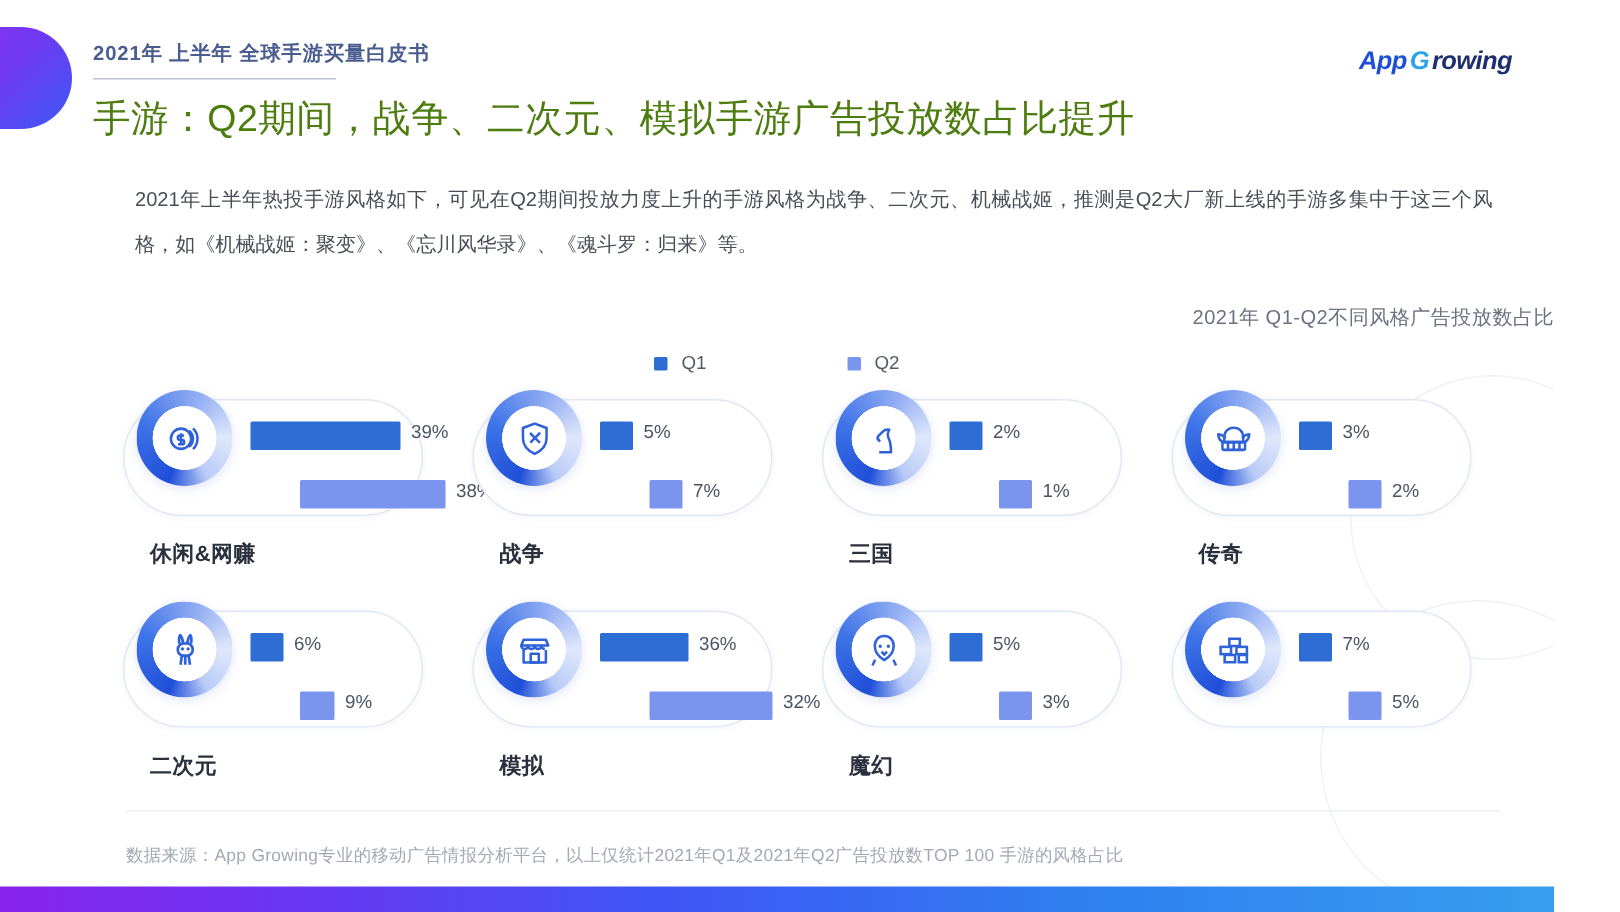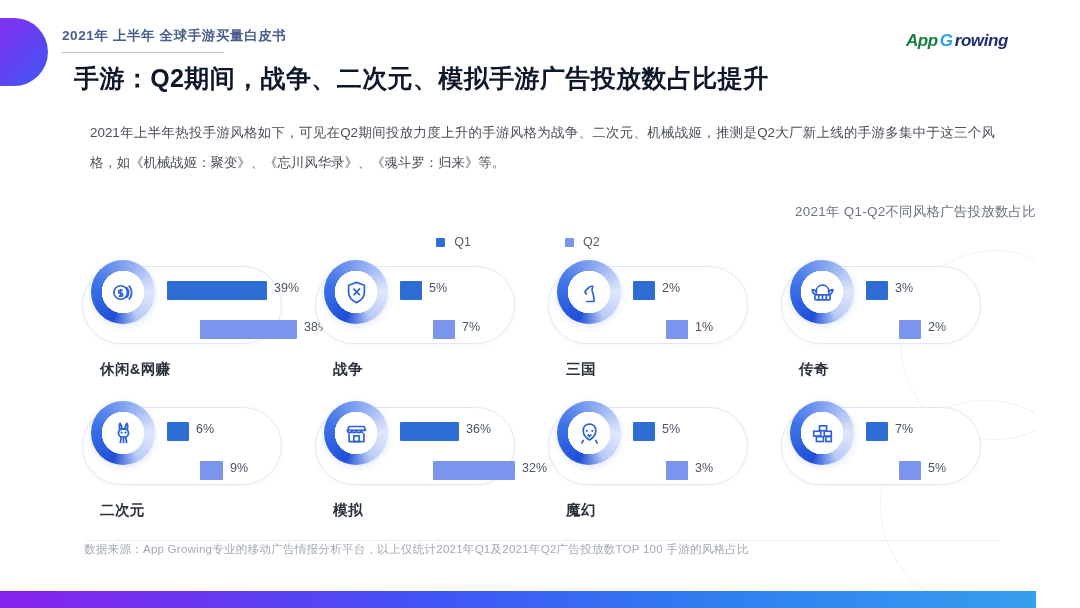--- a/index.html
+++ b/index.html
@@ -49,40 +49,39 @@
     margin-top: 7px;
     width: 162px;
     height: 1px;
     background: #b9c2d6;
   }
   .page-title {
     position: absolute;
     left: 62px;
     top: 62px;
     font-size: 25px;
-    font-weight: 700;
-    color: #0f172a;
+    font-weight: 400;
+    color: #4d7c0f;
     letter-spacing: 0.4px;
     white-space: nowrap;
-    margin-left: 12px;
   }
 
   
   .brand {
     position: absolute;
     right: 28px;
     top: 31px;
     display: flex;
     align-items: center;
     gap: 2px;
     font-size: 17px;
     font-style: italic;
     font-weight: 700;
   }
-  .brand .b-app { color: #15803d; letter-spacing: -0.4px; }
+  .brand .b-app { color: #1d4ed8; letter-spacing: -0.4px; }
   .brand .b-g   { color: #2aa3e8; letter-spacing: -0.4px; }
   .brand .b-rest{ color: #1d2f6e; letter-spacing: -0.4px; }
 
   
   .lede {
     position: absolute;
     left: 90px;
     top: 118px;
     width: 905px;
     font-size: 13.4px;
@@ -206,21 +205,21 @@
     position: absolute;
     left: 84px;
     top: 540px;
     width: 916px;
     height: 1px;
     background: #eceff5;
   }
   .source {
     position: absolute;
     left: 84px;
-    top: 542px;
+    top: 563px;
     font-size: 11.6px;
     color: #a3a9b4;
     letter-spacing: 0.2px;
     white-space: nowrap;
   }
 
   .bottom-bar {
     position: absolute;
     left: 0;
     bottom: 0;

